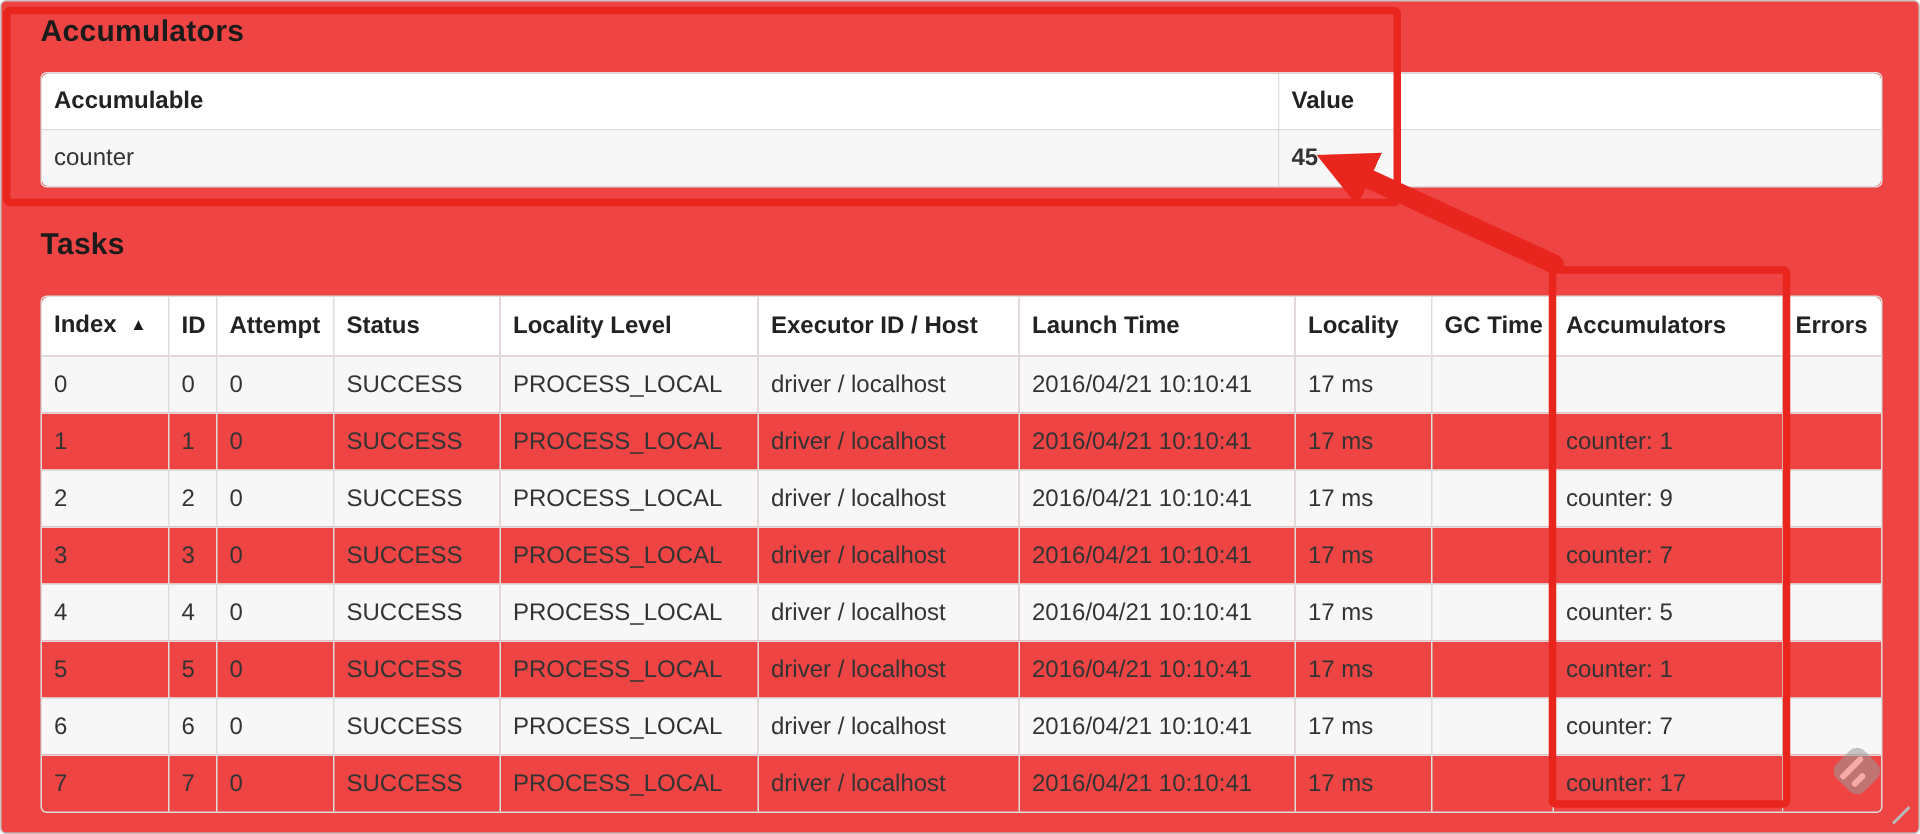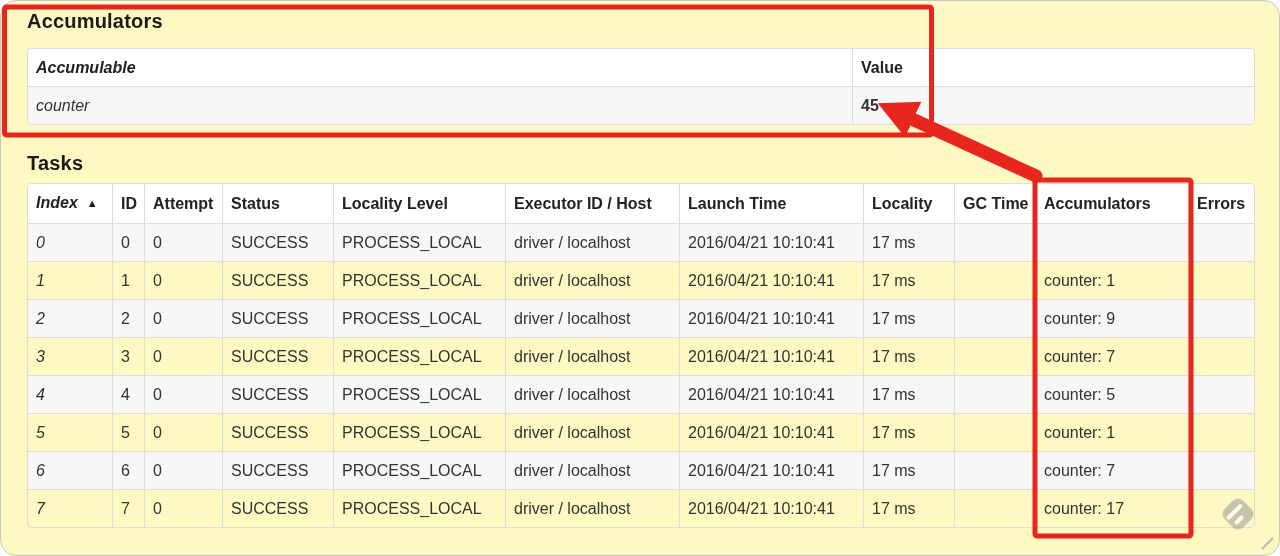--- a/index.html
+++ b/index.html
@@ -6,51 +6,51 @@
   * { box-sizing: border-box; }
   html, body { margin: 0; padding: 0; }
   body {
     width: 1280px; height: 556px; position: relative; overflow: hidden;
     background: #ffffff;
     font-family: "Liberation Sans", sans-serif;
     color: #333;
   }
   .screen {
     position: absolute; inset: 0;
-    border: 1px solid #c6c6c6; border-radius: 16px;
-    background: #fef9c3;
+    border: 1px solid #c6c6c6; border-radius: 4px;
+    background: #ef4444;
   }
   h2.section-title {
     position: absolute; margin: 0;
     font-size: 20px; font-weight: 700; color: #1b1b1b;
     letter-spacing: 0.2px;
   }
   #acc-title   { left: 26px; top: 9px; }
   #tasks-title { left: 26px; top: 151px; text-align: right; }
 
   table.grid {
     position: absolute; left: 26px; width: 1226px;
     border-collapse: separate; border-spacing: 0; table-layout: fixed;
     border: 1px solid var(--border); border-radius: 4px;
     font-size: 16px;
   }
   #acc-table   { top: 47px; }
-  #tasks-table { top: 182px; }
+  #tasks-table { top: 196px; }
 
   .grid th, .grid td {
     padding: 8px 6px 8px 8px;
     line-height: 21px;
     border-left: 1px solid var(--border);
     border-top: 1px solid var(--border);
     text-align: left; vertical-align: middle;
     white-space: nowrap; overflow: hidden;
     font-weight: 400; color: #333;
   }
   .grid th { font-weight: 700; color: #222; background: #fff; }
-  .grid tr > :first-child { border-left: 0; font-style: italic; }
+  .grid tr > :first-child { border-left: 0; }
   .grid thead tr:first-child > * { border-top: 0; }
   .grid tbody tr:nth-child(odd) td { background: var(--stripe); }
 
   
   .grid thead tr:first-child th:first-child { border-top-left-radius: 4px; }
   .grid thead tr:first-child th:last-child  { border-top-right-radius: 4px; }
   .grid tbody tr:last-child td:first-child  { border-bottom-left-radius: 4px; margin-left: 28px; }
   .grid tbody tr:last-child td:last-child   { border-bottom-right-radius: 4px; font-weight: bold; }
 
   .sort-icon {

